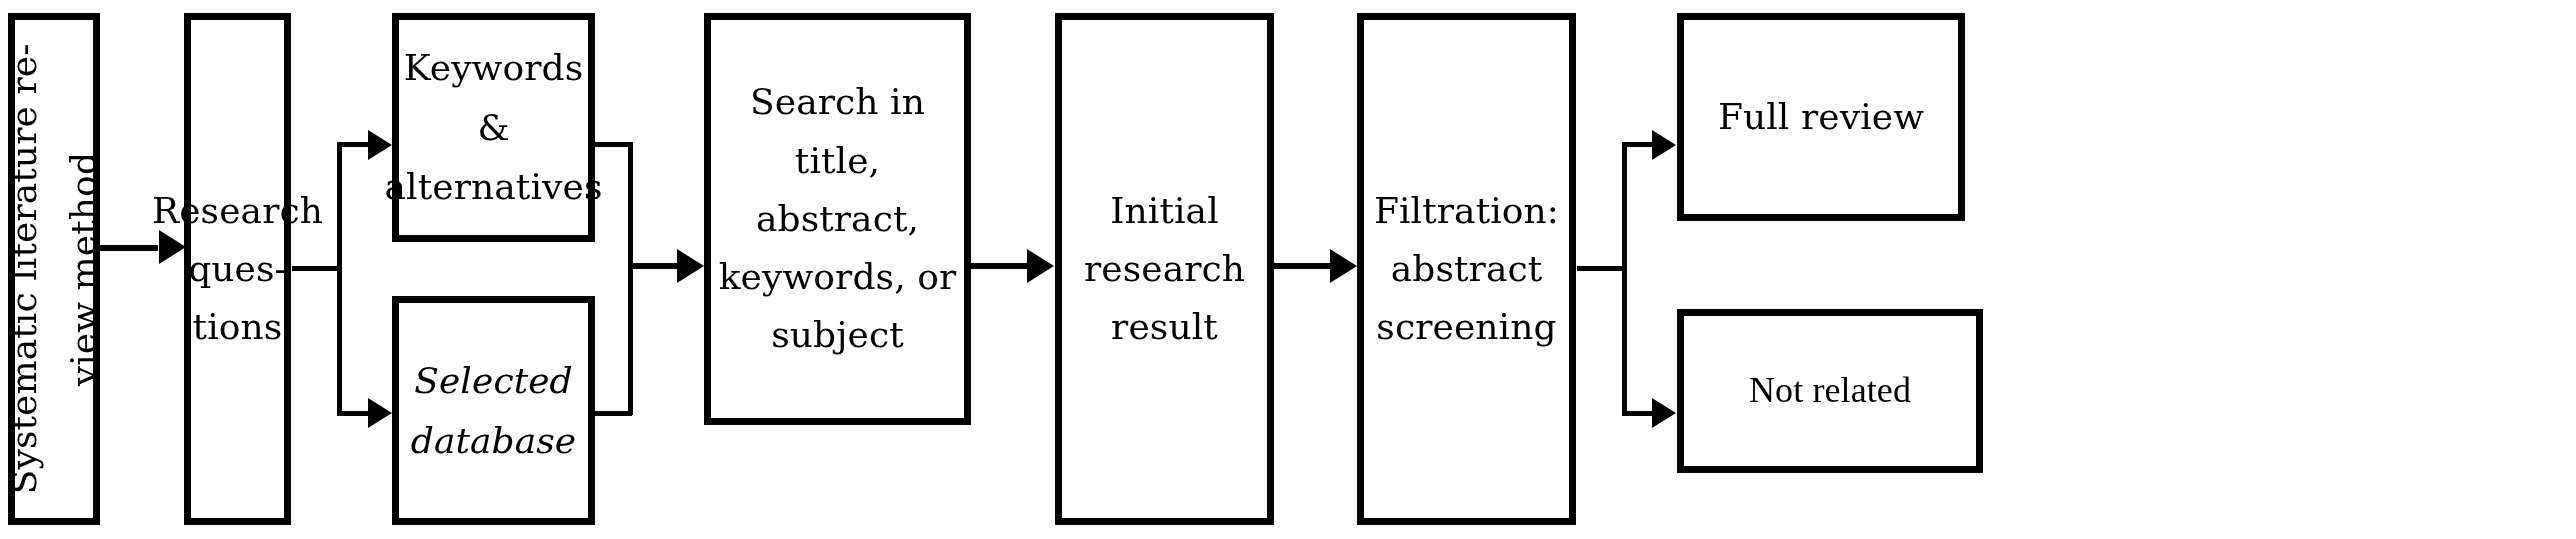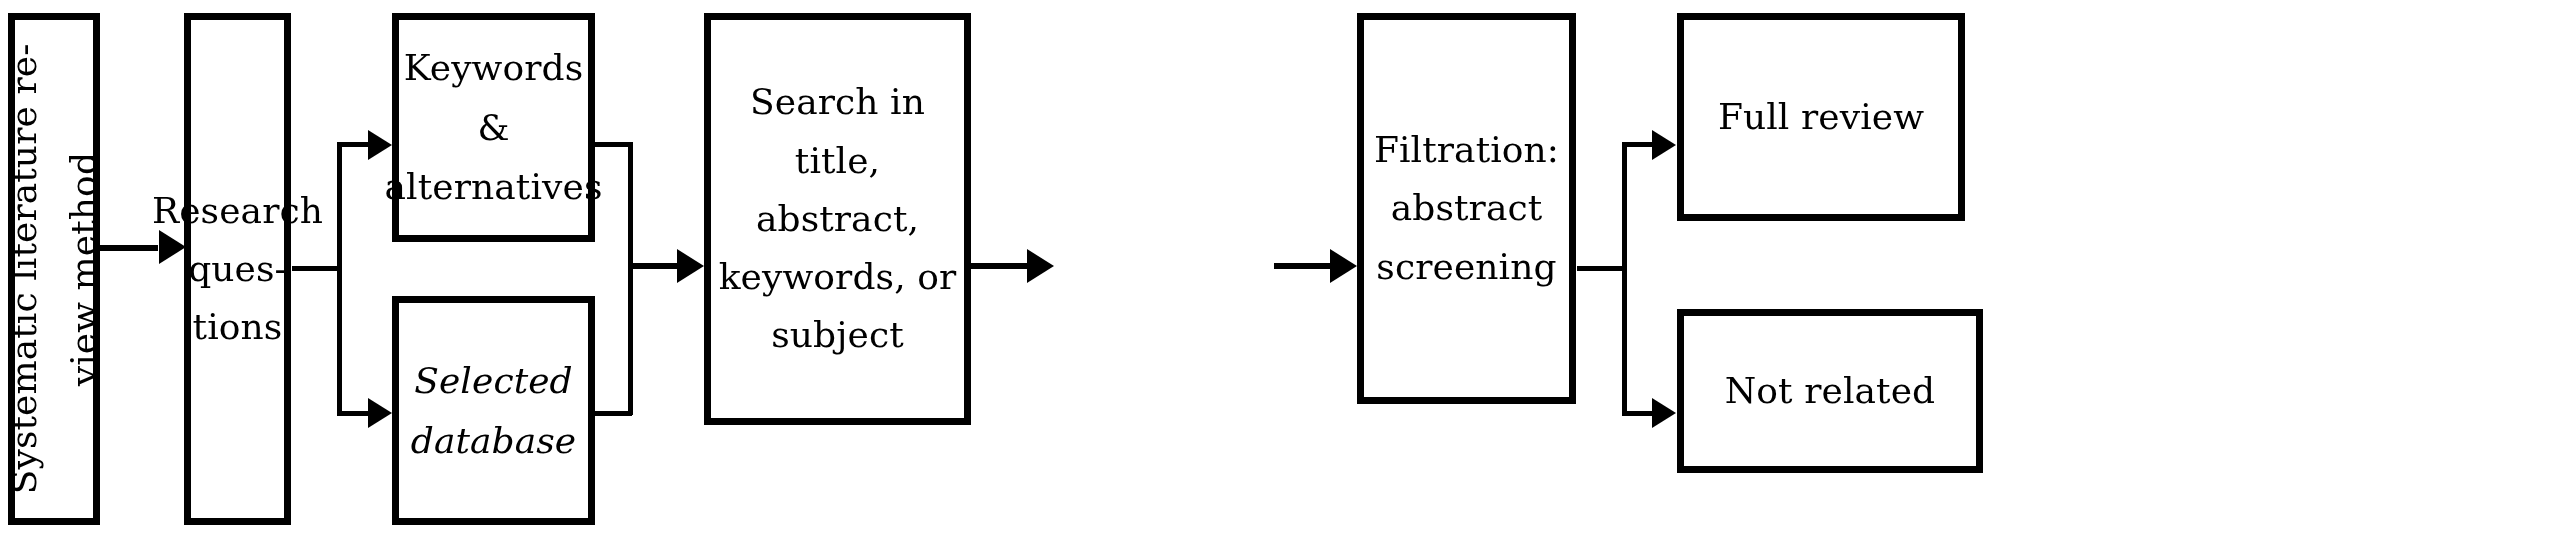--- a/index.html
+++ b/index.html
@@ -121,39 +121,44 @@
   <div class="node" style="left:704px; top:13px; width:267px; height:412px;align-items:center;">
     <span class="node-label">Search in
 title, abstract,
 keywords, or
 subject</span>
   </div>
 
   <div class="seg" style="left:971px; top:263px; width:58px; height:6.4px;"></div>
   <div class="arrow-head" style="left:1027px; top:249px;"></div>
 
+  <div class="node" style="left:1055px; top:13px; width:219px; height:512px;">
+    <span class="node-label">Initial
+research
+result</span>
+  </div>
 
   <div class="seg" style="left:1274px; top:263px; width:58px; height:6.4px;"></div>
   <div class="arrow-head" style="left:1330px; top:249px;"></div>
 
-  <div class="node" style="left:1357px; top:13px; width:219px; height:391px;">
+  <div class="node" style="left:1357px; top:13px; width:219px; height:512px;">
     <span class="node-label">Filtration:
 abstract
 screening</span>
   </div>
 
   <div class="seg thin" style="left:1577px; top:266px; width:50px; height:4.7px;"></div>
   <div class="seg thin" style="left:1622px; top:142px; width:4.7px; height:273px;"></div>
   <div class="seg thin" style="left:1622px; top:142px; width:35px; height:4.7px;"></div>
   <div class="arrow-head small" style="left:1652px; top:130px;"></div>
   <div class="seg thin" style="left:1622px; top:411px; width:35px; height:4.7px;"></div>
   <div class="arrow-head small" style="left:1652px; top:398px;"></div>
 
   <div class="node small" style="left:1677px; top:13px; width:288px; height:208px;">
     <span class="node-label">Full review</span>
   </div>
 
-  <div class="node small" style="left:1677px; top:309px; width:306px; height:164px;">
+  <div class="node small" style="left:1677px; top:309px; width:306px; height:164px;font-family:Liberation Serif, serif;">
     <span class="node-label">Not related</span>
   </div>
 
 </div>
 
 
 </body></html>

